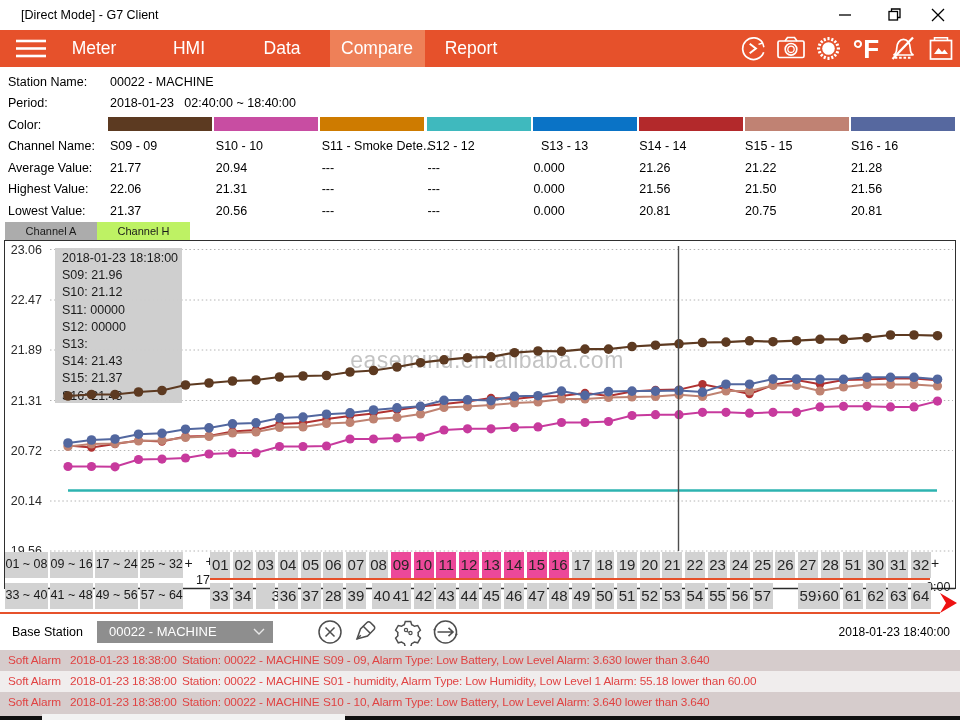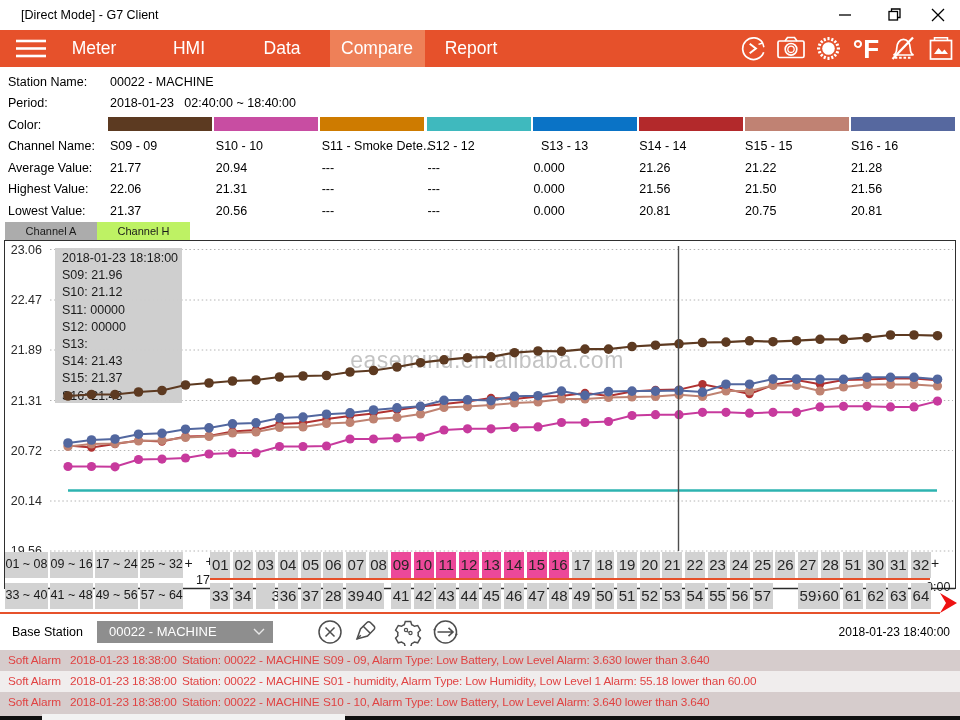--- a/index.html
+++ b/index.html
@@ -449,21 +449,21 @@
 <div class="nbtn" style="left:865.8px;top:552px;">30</div>
 <div class="nbtn" style="left:888.4px;top:552px;">31</div>
 <div class="nbtn" style="left:911.0px;top:552px;">32</div>
 <div class="nbtn" style="left:210.4px;top:583px;">33</div>
 <div class="nbtn" style="left:233.0px;top:583px;">34</div>
 <div class="nbtn" style="left:255.6px;top:583px;padding-left:16px;">35</div>
 <div class="nbtn" style="left:278.2px;top:583px;">36</div>
 <div class="nbtn" style="left:300.8px;top:583px;">37</div>
 <div class="nbtn" style="left:323.4px;top:583px;">28</div>
 <div class="nbtn" style="left:346.0px;top:583px;">39</div>
-<div class="nbtn" style="left:364px;top:583px;">40</div>
+<div class="nbtn" style="left:372px;top:583px;">40</div>
 <div class="nbtn" style="left:391.2px;top:583px;">41</div>
 <div class="nbtn" style="left:413.8px;top:583px;">42</div>
 <div class="nbtn" style="left:436.4px;top:583px;">43</div>
 <div class="nbtn" style="left:459.0px;top:583px;">44</div>
 <div class="nbtn" style="left:481.6px;top:583px;">45</div>
 <div class="nbtn" style="left:504.2px;top:583px;">46</div>
 <div class="nbtn" style="left:526.8px;top:583px;">47</div>
 <div class="nbtn" style="left:549.4px;top:583px;">48</div>
 <div class="nbtn" style="left:572.0px;top:583px;">49</div>
 <div class="nbtn" style="left:594.6px;top:583px;">50</div>

